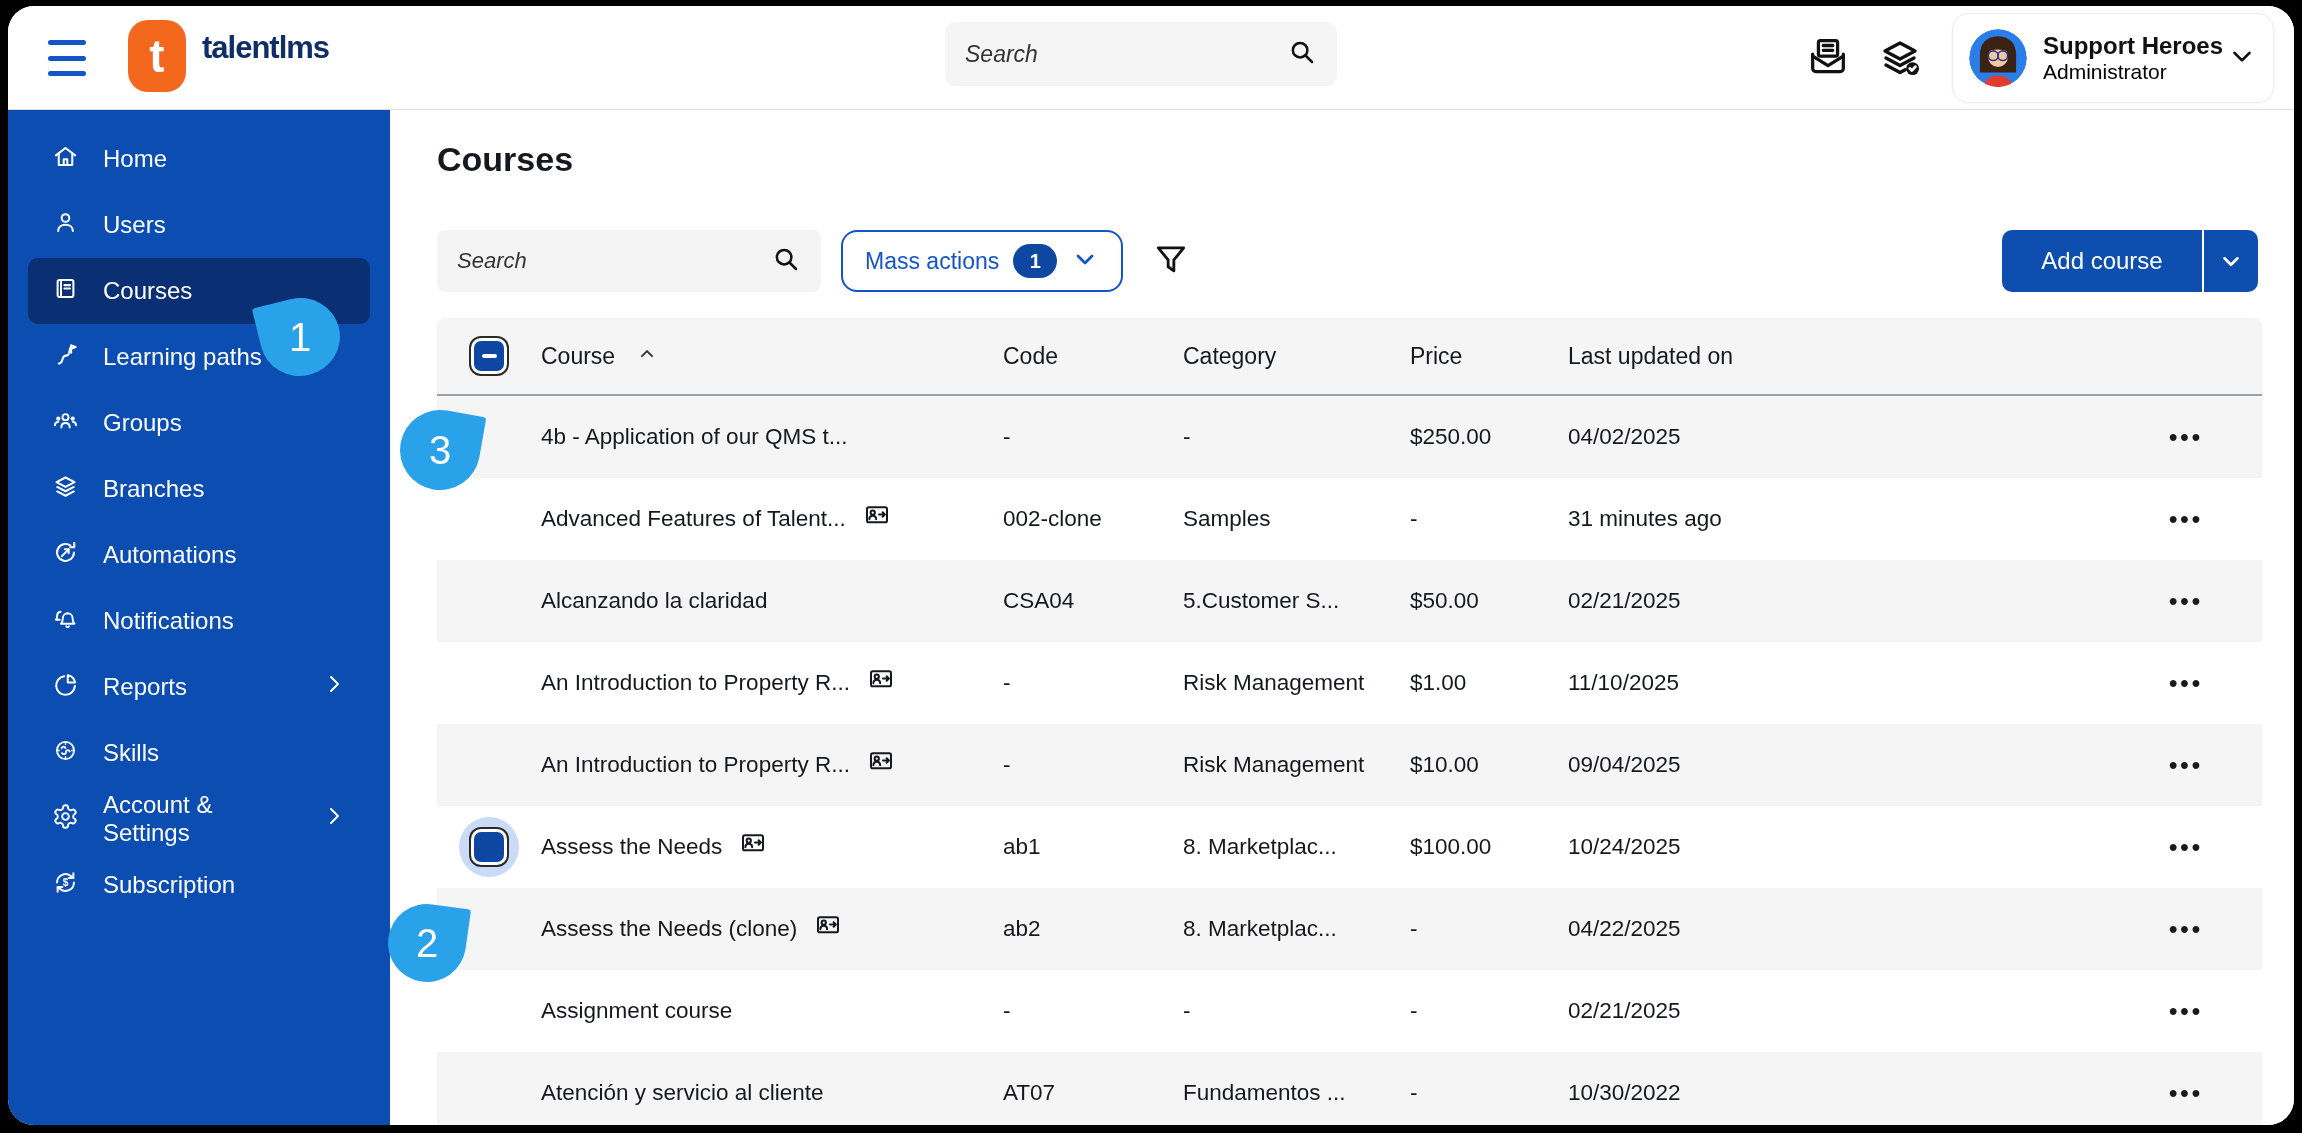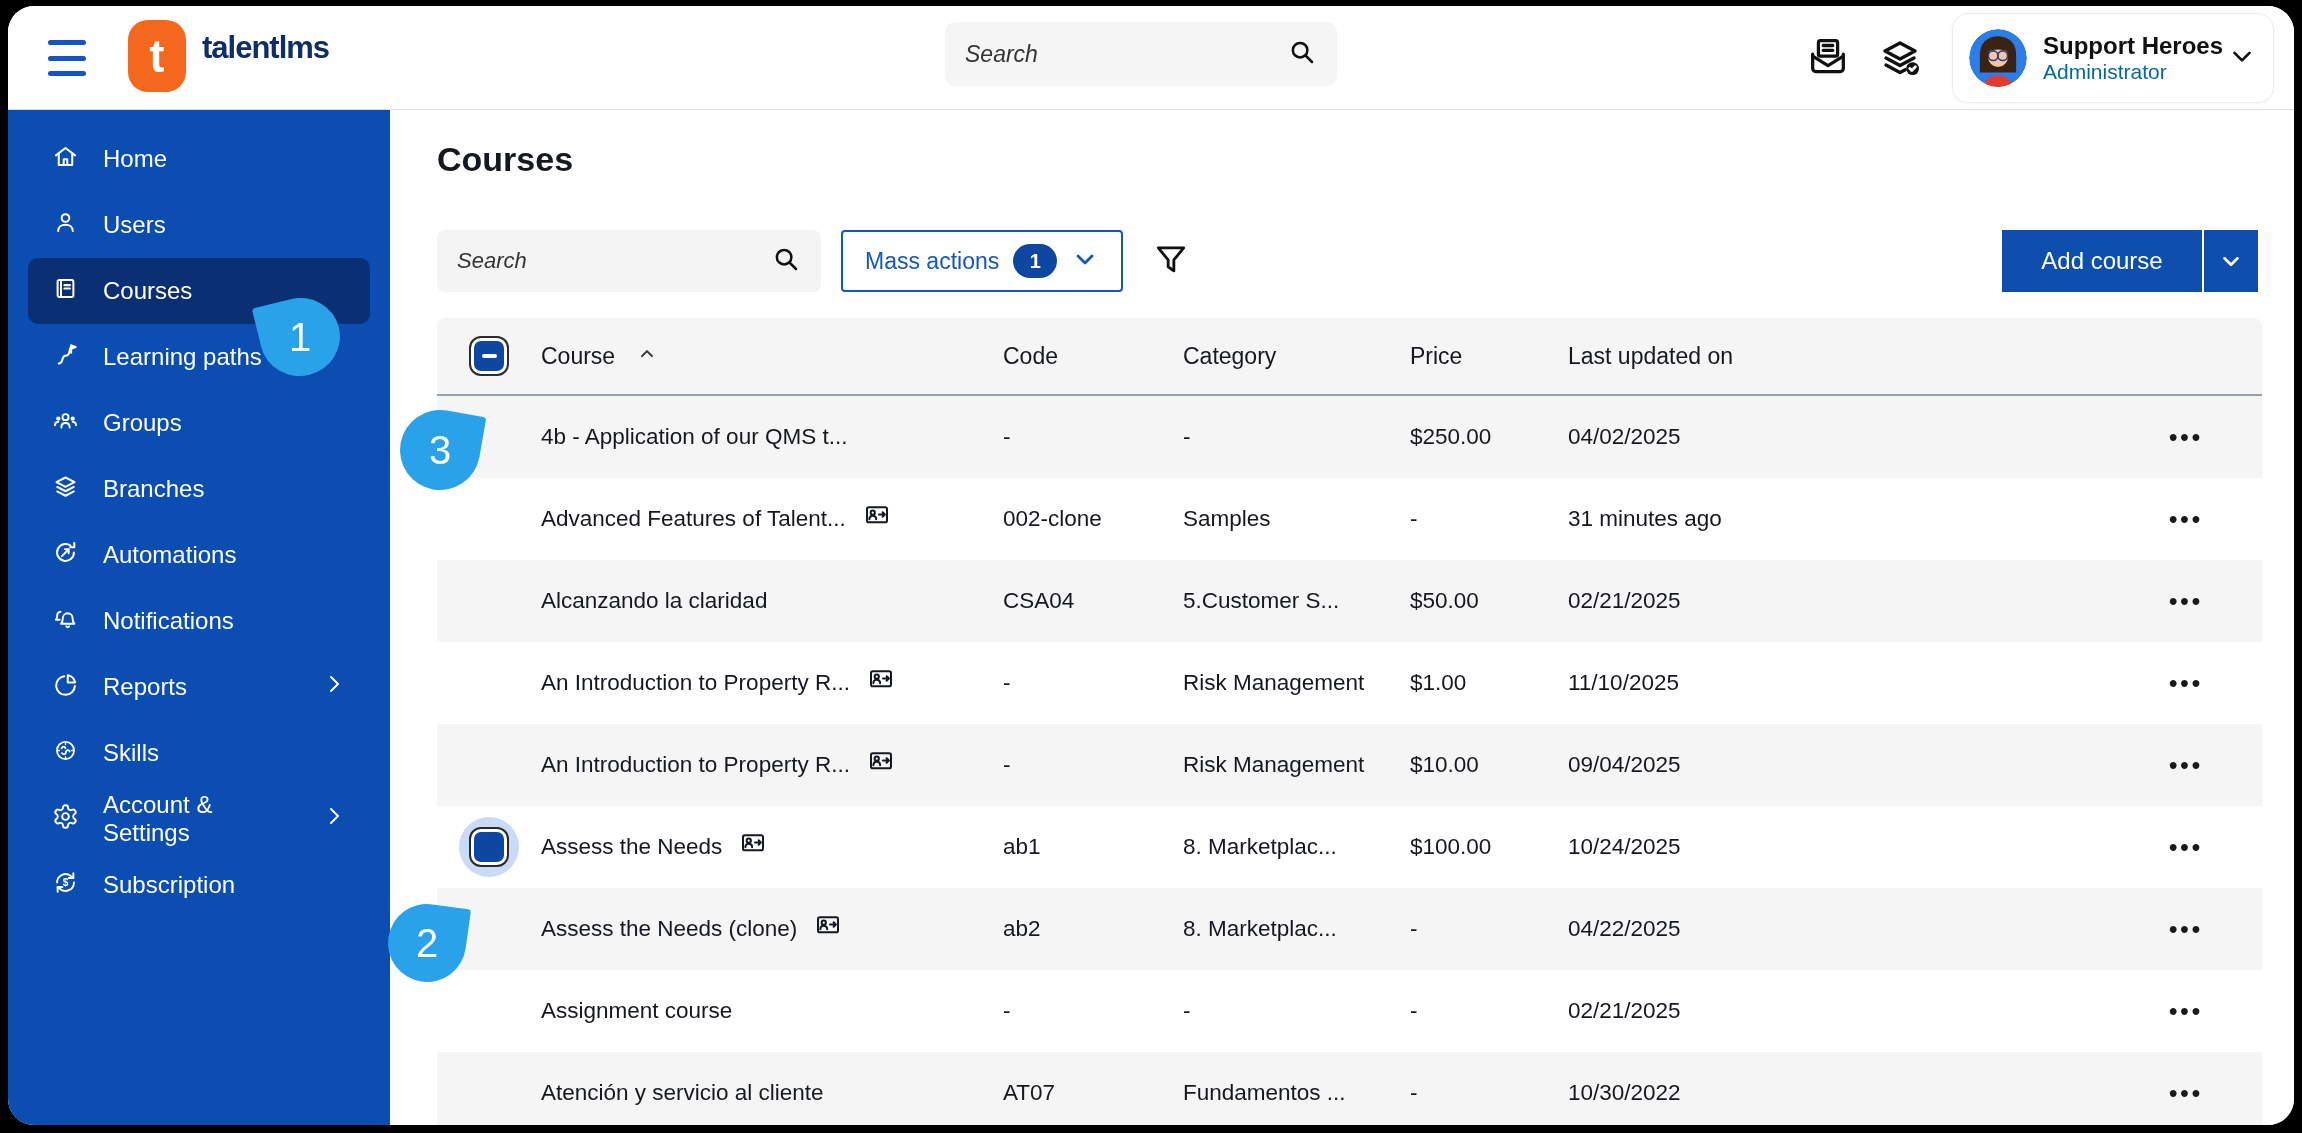--- a/index.html
+++ b/index.html
@@ -19,41 +19,41 @@
   .logo-mark{position:absolute;left:120px;top:14px;width:58px;height:72px;background:var(--c-logo);border-radius:20px;color:#fff;font-size:46px;font-weight:700;display:flex;align-items:center;justify-content:center;}
   .brand{position:absolute;left:194px;top:24px;font-size:31px;font-weight:800;letter-spacing:-1px;color:var(--c-brand_text);}
   .top-search{position:absolute;left:937px;top:16px;width:392px;height:64px;background:#F5F5F5;border-radius:10px;display:flex;align-items:center;padding:0 20px;}
   .top-search input{flex:1;border:none;background:transparent;outline:none;font-size:23px;font-style:italic;color:#333;}
   .top-search input::placeholder{color:#333;font-style:italic;}
   .topbar-icon{position:absolute;top:28px;cursor:pointer;}
   .profile{position:absolute;left:1944px;top:7px;width:322px;height:90px;background:#fff;border:1px solid #ECECEC;border-radius:16px;display:flex;align-items:center;padding:0 16px;cursor:pointer;box-shadow:0 1px 3px rgba(0,0,0,.04);}
   .avatar{width:58px;height:58px;border-radius:50%;overflow:hidden;flex:0 0 auto;}
   .profile-texts{margin-left:16px;line-height:1.15;}
   .profile-name{font-size:24px;font-weight:700;color:#111;}
-  .profile-role{font-size:21px;color:#0369a1;}
+  .profile-role{font-size:21px;color:#000000;}
   .profile-chevron{margin-left:auto;}
 
   
   .sidebar{position:absolute;left:0;top:104px;width:382px;height:1015px;background:var(--c-sidebar);padding-top:16px;z-index:4;}
   .nav-item{height:66px;margin:0 20px;padding:0 24px;border-radius:10px;display:flex;align-items:center;gap:24px;color:#fff;font-size:24px;font-weight:500;cursor:pointer;}
   .nav-item.active{background:var(--c-sidebar_active);}
   .nav-item svg{flex:0 0 auto;}
   .nav-chevron{margin-left:auto;}
 
   
   .main{position:absolute;left:382px;top:104px;right:0;bottom:0;background:#fff;}
   .page-title{position:absolute;left:47px;top:30px;font-size:34px;font-weight:700;color:var(--c-text);}
   .tbl-search{position:absolute;left:47px;top:120px;width:384px;height:62px;background:#F4F4F4;border-radius:8px;display:flex;align-items:center;padding:0 20px;}
   .tbl-search input{flex:1;border:none;background:transparent;outline:none;font-size:22px;font-style:italic;color:#333;}
   .tbl-search input::placeholder{color:#333;font-style:italic;}
-  .mass-actions{position:absolute;left:451px;top:120px;height:62px;background:#fff;border:2px solid var(--c-accent);border-radius:4px;display:flex;align-items:center;gap:14px;padding:0 22px;cursor:pointer;}
+  .mass-actions{position:absolute;left:451px;top:120px;height:62px;background:#fff;border:2px solid var(--c-accent);border-radius:16px;display:flex;align-items:center;gap:14px;padding:0 22px;cursor:pointer;}
   .mass-actions-label{font-size:23px;color:var(--c-accent);}
   .mass-badge{min-width:44px;height:34px;border-radius:17px;background:var(--c-badge);color:#fff;font-size:20px;font-weight:700;display:flex;align-items:center;justify-content:center;padding:0 10px;}
   .filter-btn{position:absolute;left:762px;top:130px;cursor:pointer;}
-  .add-course{position:absolute;left:1612px;top:120px;width:256px;height:62px;display:flex;border-radius:0;overflow:hidden;cursor:pointer;}
+  .add-course{position:absolute;left:1612px;top:120px;width:256px;height:62px;display:flex;border-radius:10px;overflow:hidden;cursor:pointer;}
   .add-course-main{flex:1;background:var(--c-button);color:#fff;font-size:24px;display:flex;align-items:center;justify-content:center;border-right:2px solid #fff;}
   .add-course-caret{width:54px;background:var(--c-button);display:flex;align-items:center;justify-content:center;}
 
   
   .table{position:absolute;left:47px;top:208px;width:1825px;}
   .thead,.trow{display:grid;grid-template-columns:104px 462px 180px 227px 158px 1fr 152px;align-items:center;}
   .thead{height:78px;background:#F5F5F5;border-radius:8px 8px 0 0;border-bottom:2px solid #99A1AD;font-weight:400;font-size:23px;color:var(--c-text);}
   .trow{height:82px;font-size:22.5px;color:var(--c-text);}
   .trow:nth-child(even){background:var(--c-row_alt);}
   .cell{display:flex;align-items:center;gap:16px;}

